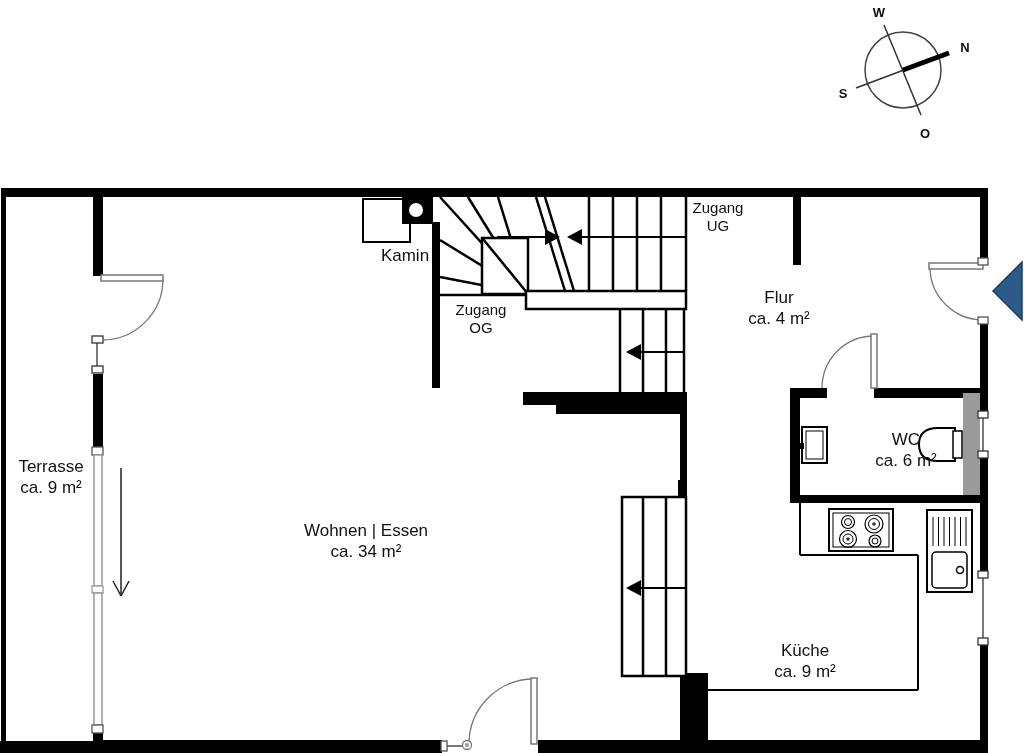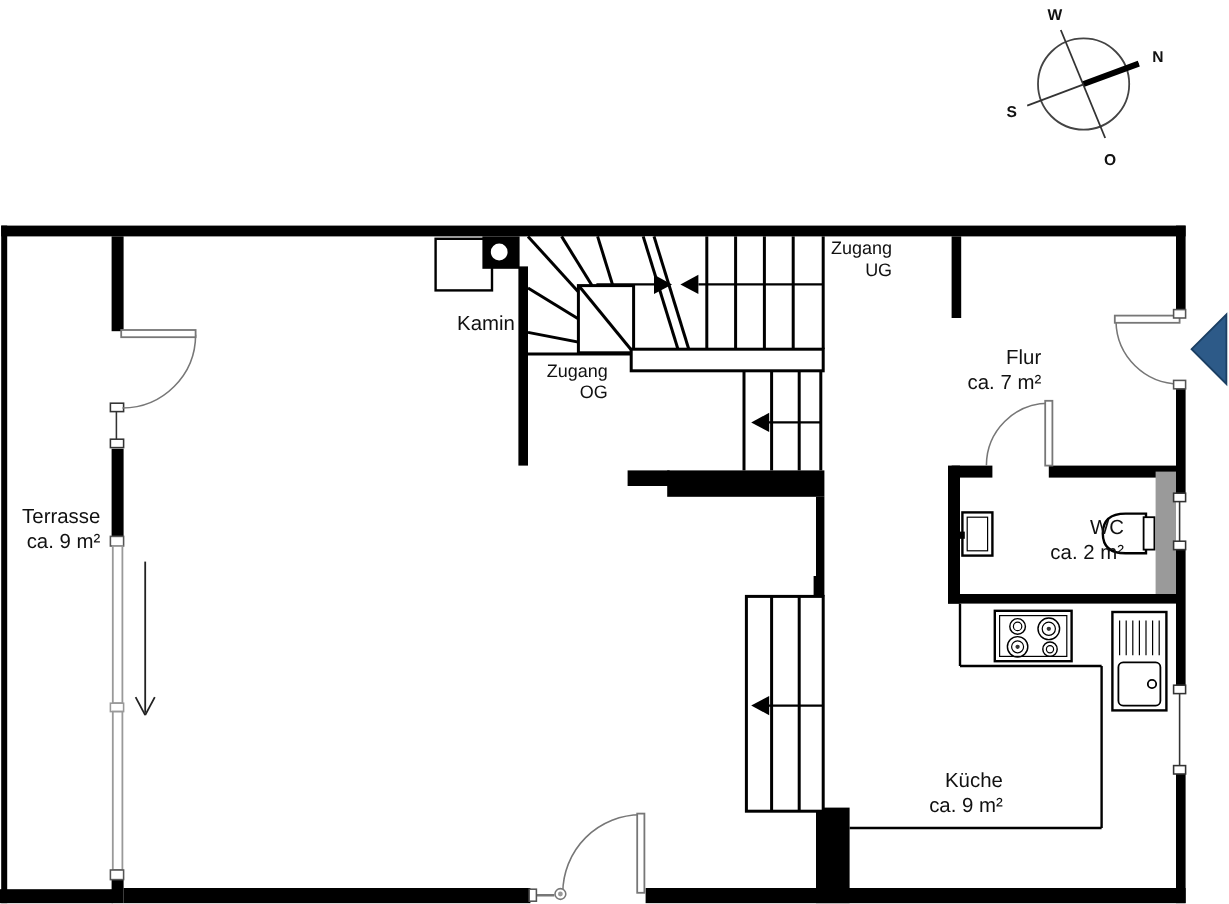--- a/index.html
+++ b/index.html
@@ -1,19 +1,19 @@
 <!DOCTYPE html>
 <html><head>
 <meta charset="utf-8">
 <style>
   html,body{margin:0;padding:0;background:#fff;}
   #stage{position:relative;width:1024px;height:753px;background:#ffffff;overflow:hidden;
          font-family:"Liberation Sans", sans-serif;}
   #plan-svg{position:absolute;left:0;top:0;}
-  .label{position:absolute;transform:translateX(-50%);text-align:right;
+  .label{position:absolute;transform:translateX(-50%);text-align:center;
          font-size:17px;line-height:21px;color:#111;white-space:nowrap;}
   .label.small{font-size:15px;line-height:18px;}
   .compass-label{position:absolute;transform:translate(-50%,-50%);
          font-size:13px;font-weight:bold;color:#111;}
 </style>
 </head>
 <body>
 
 <div id="stage">
 
@@ -186,47 +186,51 @@
   <polygon points="993,291 1022,262 1022,320" stroke="#1b3f63" stroke-width="1.5" fill="#2d5a88"></polygon>
 
   <g fill="none">
     <circle cx="903" cy="70" r="38" stroke="#444" stroke-width="1.5"></circle>
     <line x1="884" y1="25" x2="921" y2="115" stroke="#333" stroke-width="1.5"></line>
     <line x1="856" y1="88" x2="949" y2="53" stroke="#333" stroke-width="1.5"></line>
     <line x1="903" y1="70" x2="949" y2="53" stroke="#000" stroke-width="5"></line>
   </g>
 </svg>
 
-<div class="label" style="left:405px;top:259px">Kamin</div>
+<div class="label" style="left:405px;top:245px">Kamin</div>
 
 <div class="label small" style="left:481px;top:301px">
   <div>Zugang</div>
   <div>OG</div>
 </div>
 
 <div class="label small" style="left:718px;top:199px">
   <div>Zugang</div>
   <div>UG</div>
 </div>
 
-<div class="label" style="left:837px;top:287px">
+<div class="label" style="left:779px;top:287px">
   <div>Flur</div>
-  <div>ca. 7 m²</div>
+  <div>ca. 4 m²</div>
 </div>
 
 <div class="label" style="left:906px;top:429px">
   <div>WC</div>
-  <div>ca. 2 m²</div>
-</div>
-
-<div class="label" style="left:51px;top:420px">
+  <div>ca. 6 m²</div>
+</div>
+
+<div class="label" style="left:51px;top:456px">
   <div>Terrasse</div>
   <div>ca. 9 m²</div>
 </div>
 
+<div class="label" style="left:366px;top:520px">
+  <div>Wohnen | Essen</div>
+  <div>ca. 34 m²</div>
+</div>
 
 <div class="label" style="left:805px;top:640px">
   <div>Küche</div>
   <div>ca. 9 m²</div>
 </div>
 
 <div class="compass-label" style="left:879px;top:12px">W</div>
 <div class="compass-label" style="left:965px;top:47px">N</div>
 <div class="compass-label" style="left:843px;top:93px">S</div>
 <div class="compass-label" style="left:925px;top:133px">O</div>

